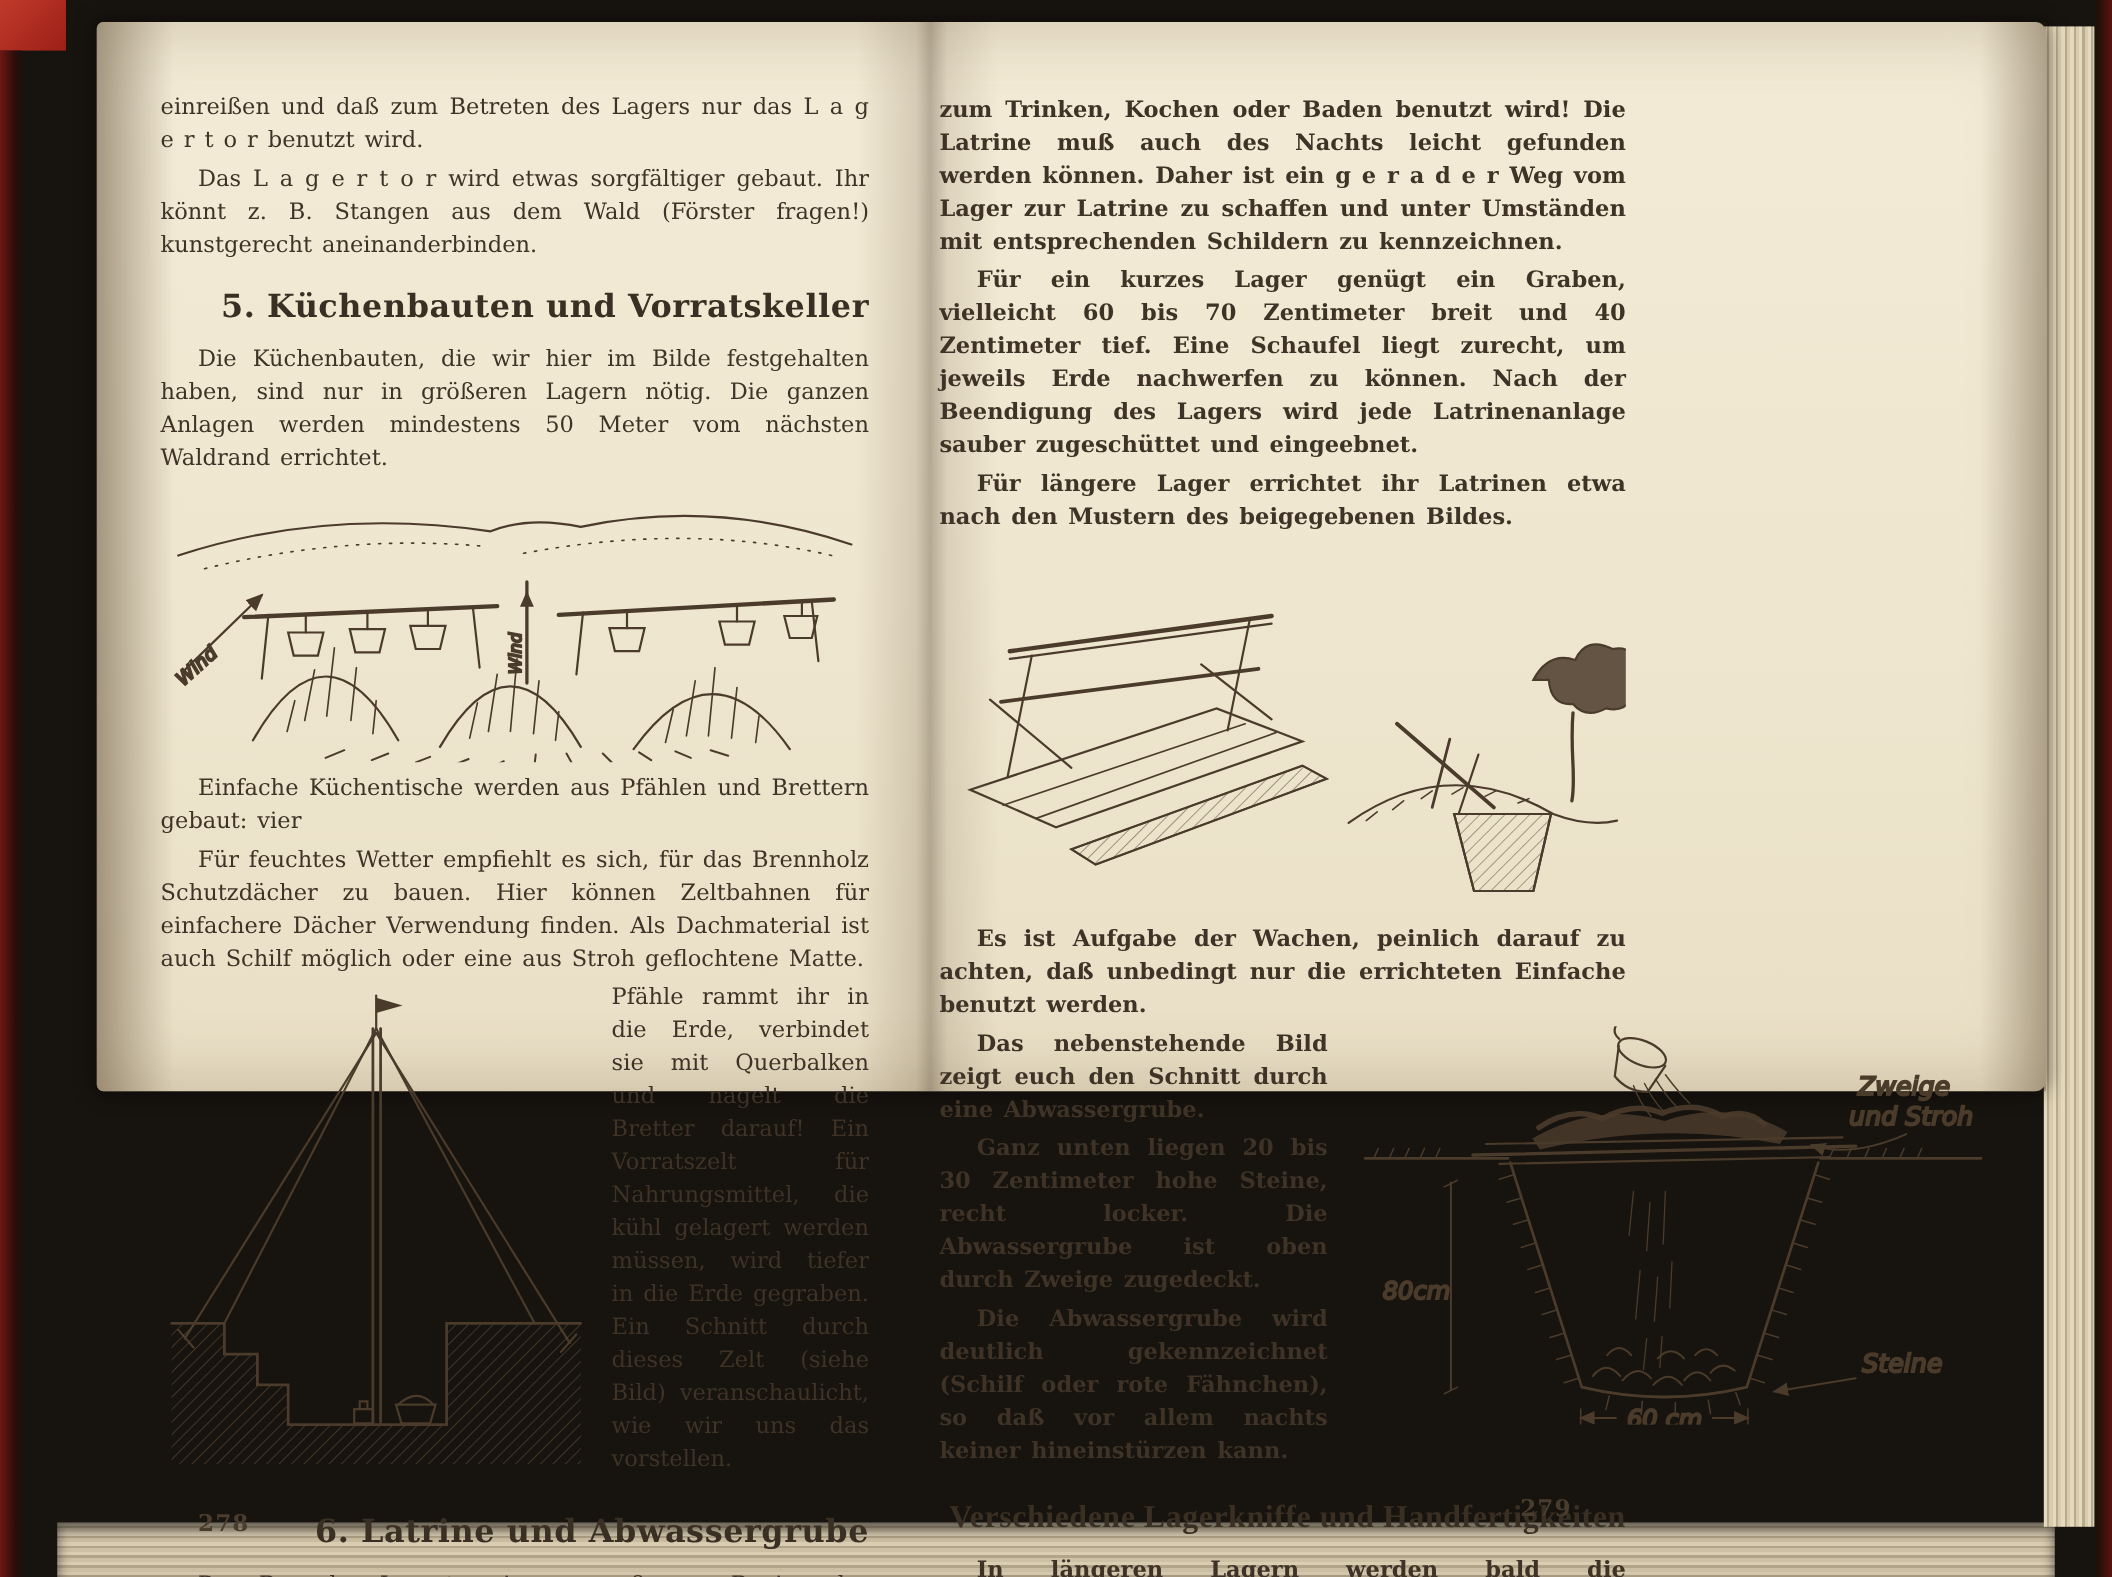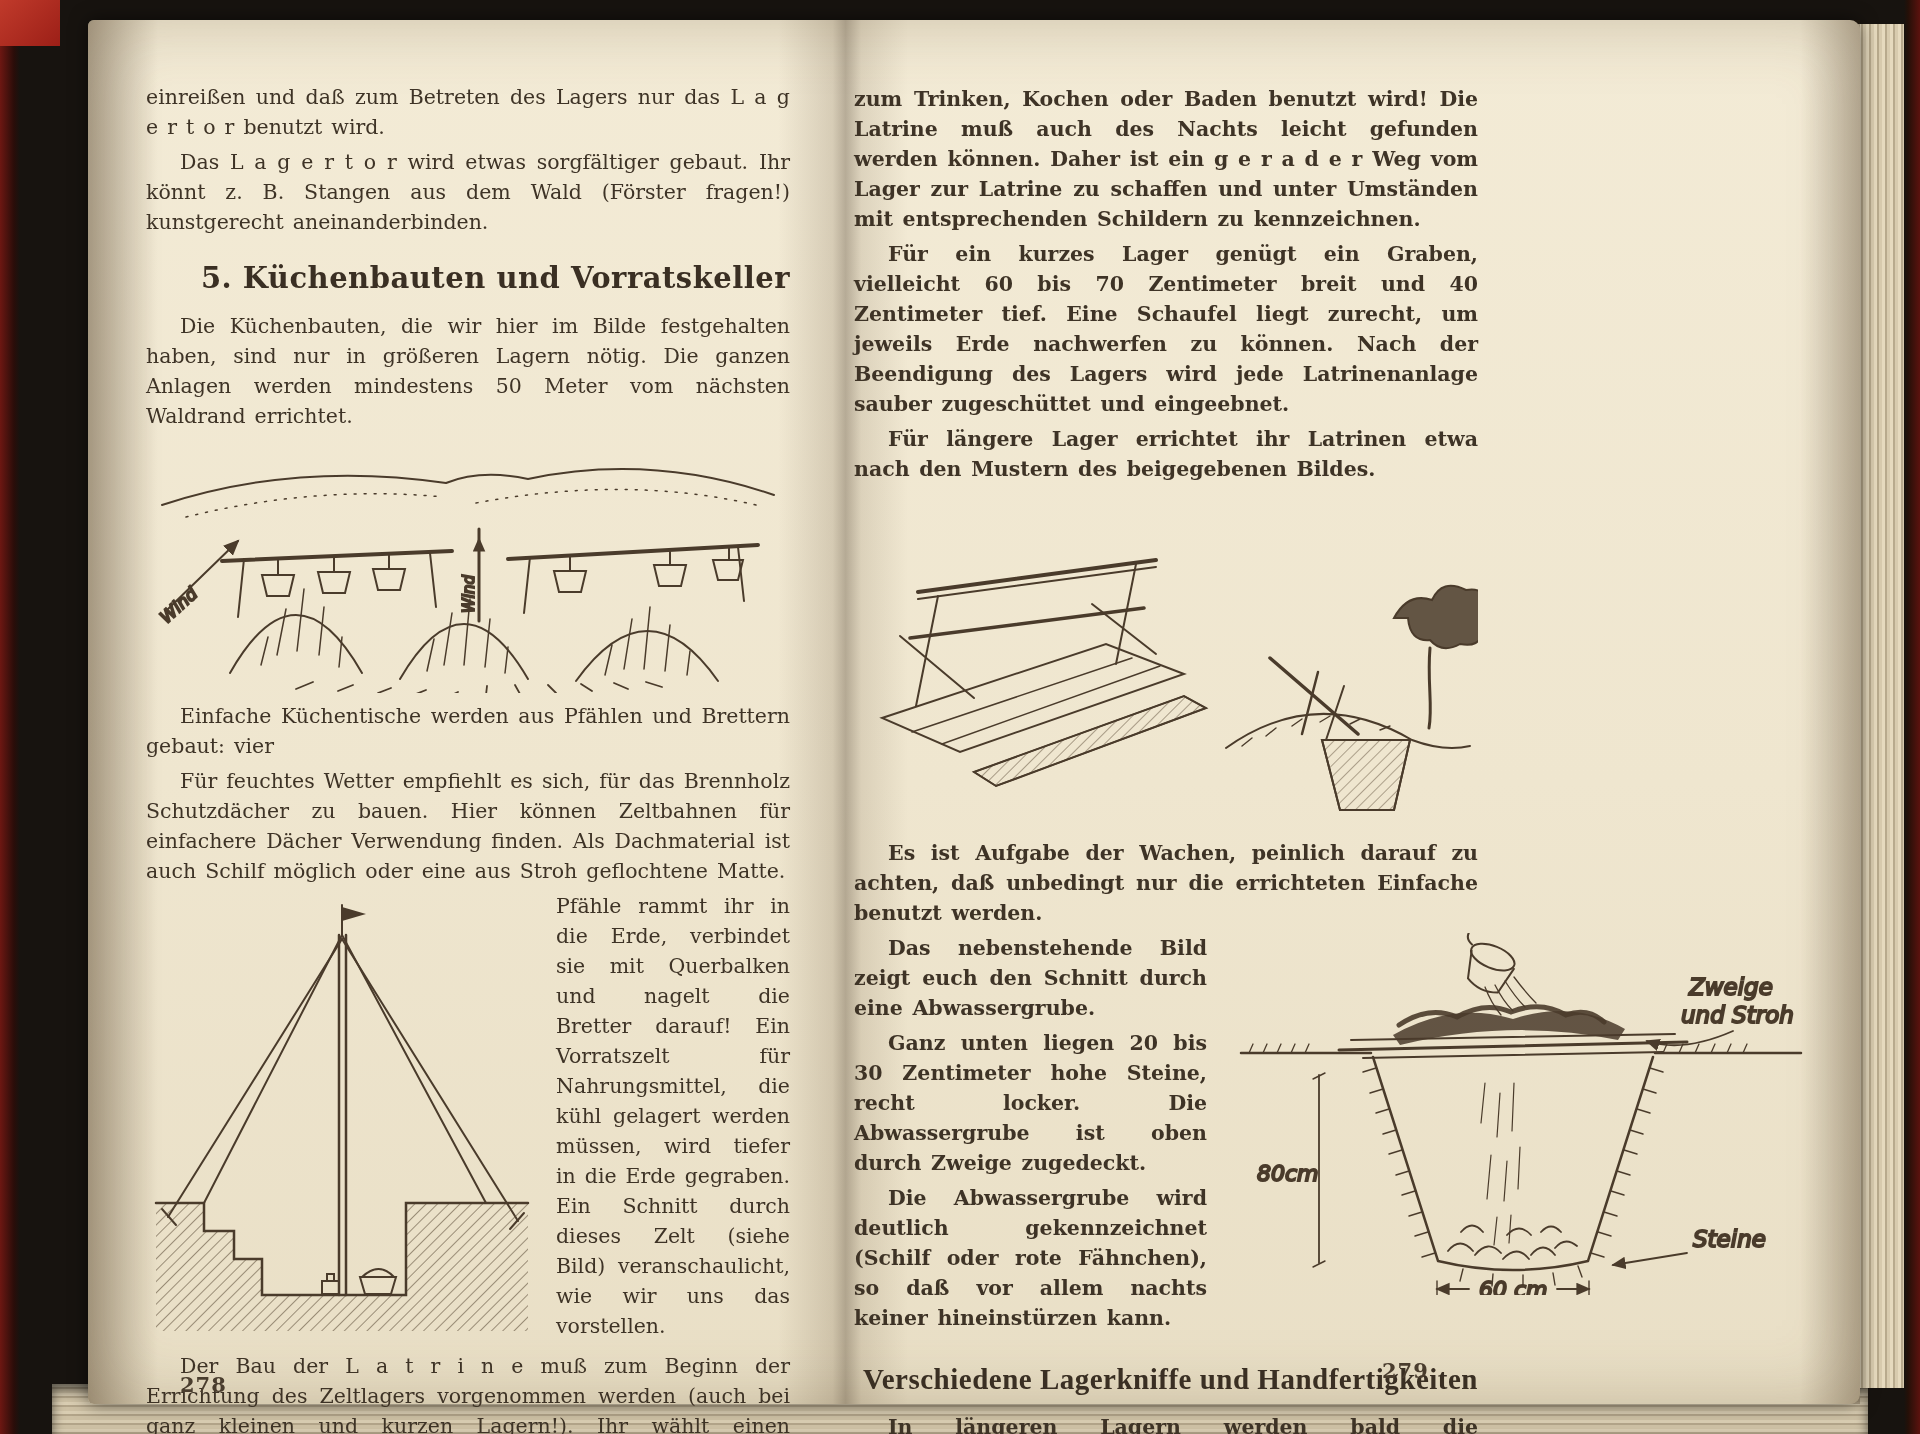--- a/index.html
+++ b/index.html
@@ -12,21 +12,21 @@
   .cover-topleft{position:absolute;left:0;top:0;width:60px;height:46px;background:linear-gradient(135deg,#c03a2b,#9c1f17);}
   .cover-leftstrip{position:absolute;left:0;top:46px;width:20px;height:1388px;background:linear-gradient(90deg,#6d1712,#2a0d09 70%,#17130f);}
   .cover-rightstrip{position:absolute;right:0;top:0;width:16px;height:1434px;background:linear-gradient(270deg,#5c120e,#241008 75%,#17130f);}
   .stack-bottom{position:absolute;left:52px;top:1384px;width:1816px;height:50px;
     background:repeating-linear-gradient(180deg,#d9cdb2 0 3px,#b2a489 3px 5px,#cdc0a4 5px 9px);
     box-shadow:0 6px 12px rgba(0,0,0,.6) inset;}
   .stack-right{position:absolute;left:1858px;top:24px;width:46px;height:1364px;
     background:repeating-linear-gradient(90deg,#e6dabe 0 3px,#b8aa8d 3px 5px,#d8cbae 5px 8px);}
   
   .spread{
-    position:absolute;left:88px;top:20px;width:1772px;height:1384px;
+    position:absolute;left:88px;top:20px;width:1772px;height:972px;
     background:linear-gradient(180deg,#f3ebd6 0%,#efe6cf 55%,#e9dfc6 100%);
     border-radius:6px 10px 10px 6px;
     box-shadow:inset 0 0 70px rgba(96,74,40,.28), 0 0 18px rgba(0,0,0,.55);
   }
   .gutter{position:absolute;left:690px;top:0;width:130px;height:100%;
     background:linear-gradient(90deg,rgba(70,48,22,0) 0%,rgba(70,48,22,.16) 42%,rgba(45,28,10,.30) 52%,rgba(70,48,22,.12) 64%,rgba(70,48,22,0) 100%);}
   .edge-shade-left{position:absolute;left:0;top:0;width:70px;height:100%;
     background:linear-gradient(90deg,rgba(60,40,18,.35),rgba(60,40,18,0));border-radius:6px 0 0 6px;}
   .edge-shade-right{position:absolute;right:0;top:0;width:60px;height:100%;
     background:linear-gradient(270deg,rgba(60,40,18,.28),rgba(60,40,18,0));}
@@ -160,20 +160,21 @@
 
           <path d="M214,382 h36 l-5,17 h-26 z"></path>
           <path d="M216,382 q17,-16 32,0"></path>
           <path d="M176,386 h17 v13 h-17 z M181,386 v-7 h7 v7"></path>
         </svg>
       </figure>
       <p class="body noindent">Pfähle rammt ihr in die Erde, verbindet sie mit Querbalken und nagelt die Bretter darauf! Ein Vorratszelt für Nahrungsmittel, die kühl gelagert werden müssen, wird tiefer in die Erde gegraben. Ein Schnitt durch dieses Zelt (siehe Bild) veranschaulicht, wie wir uns das vorstellen.</p>
       <div class="clear"></div>
     </div>
 
+    <h2 class="bk">6. Latrine und Abwassergrube</h2>
     <p class="body">Der Bau der L a t r i n e muß zum Beginn der Errichtung des Zeltlagers vorgenommen werden (auch bei ganz kleinen und kurzen Lagern!). Ihr wählt einen möglichst verdeckten Platz, fern vom Wasser, das</p>
   </div>
   <div class="pgnum pgnum-left">278</div>
 
   <div class="col-right">
     <p class="body noindent">zum Trinken, Kochen oder Baden benutzt wird! Die Latrine muß auch des Nachts leicht gefunden werden können. Daher ist ein g e r a d e r Weg vom Lager zur Latrine zu schaffen und unter Umständen mit entsprechenden Schildern zu kennzeichnen.</p>
     <p class="body">Für ein kurzes Lager genügt ein Graben, vielleicht 60 bis 70 Zentimeter breit und 40 Zentimeter tief. Eine Schaufel liegt zurecht, um jeweils Erde nachwerfen zu können. Nach der Beendigung des Lagers wird jede Latrinenanlage sauber zugeschüttet und eingeebnet.</p>
     <p class="body">Für längere Lager errichtet ihr Latrinen etwa nach den Mustern des beigegebenen Bildes.</p>
 
     <figure class="fig-latrine">

